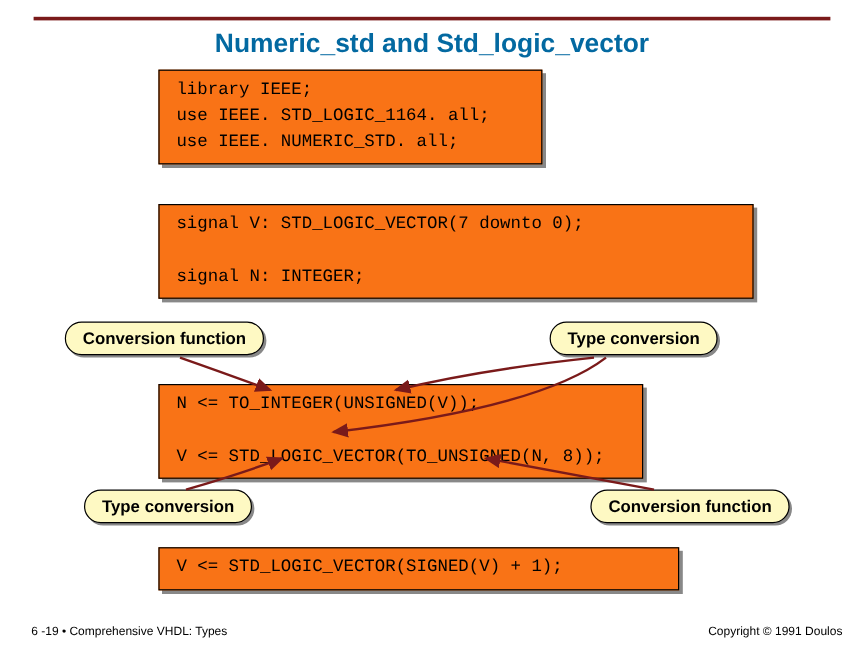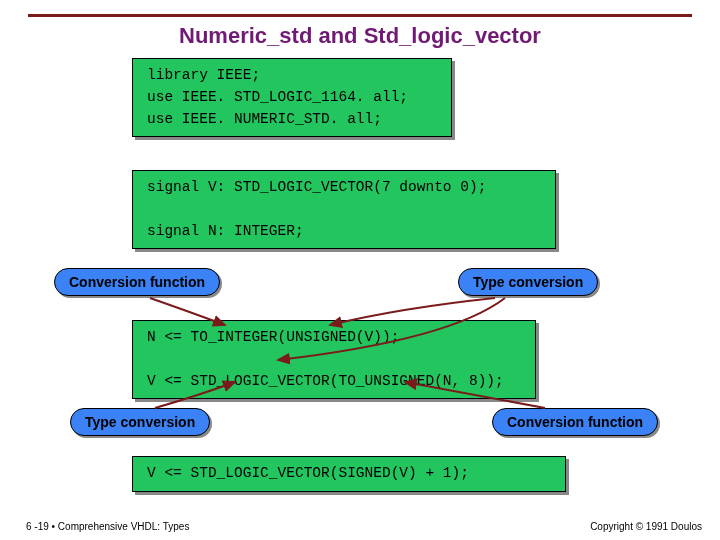--- a/index.html
+++ b/index.html
@@ -12,37 +12,37 @@
     overflow: hidden;
   }
   .rule-top {
     border-top: 3px solid #7a1a1a;
     margin: 14px 28px 0 28px;
   }
   .title {
     text-align: center;
     font-size: 22px;
     font-weight: bold;
-    color: #701a75;
+    color: #0369a1;
     margin: 6px 0 12px 0;
   }
   .code-box {
     position: absolute;
-    background: #22c55e;
+    background: #f97316;
     border: 1px solid #000;
     box-shadow: 3px 3px 0 #888;
     font-family: "Courier New", Courier, monospace;
     font-size: 14.5px;
     line-height: 1.5;
     padding: 6px 14px;
     white-space: pre;
   }
   .label-box {
     position: absolute;
-    background: #3b82f6;
+    background: #fef9c3;
     border: 1px solid #000;
     border-radius: 16px;
     box-shadow: 2px 2px 0 #888;
     font-size: 14px;
     font-weight: bold;
     padding: 5px 14px;
     white-space: nowrap;
   }
   .footer {
     position: absolute;
@@ -62,21 +62,21 @@
 </head>
 <body>
 
 <div class="rule-top"></div>
 <div class="title">Numeric_std and Std_logic_vector</div>
 
 <div class="code-box" style="left:132px; top:58px; width:320px;">library IEEE;
 use IEEE. STD_LOGIC_1164. all;
 use IEEE. NUMERIC_STD. all;</div>
 
-<div class="code-box" style="left:132px; top:170px; width:424px;">signal V: STD_LOGIC_VECTOR(7 downto 0);
+<div class="code-box" style="left:132px; top:170px; width:496px;">signal V: STD_LOGIC_VECTOR(7 downto 0);
 
 signal N: INTEGER;</div>
 
 <div class="label-box" style="left:54px; top:268px;">Conversion function</div>
 <div class="label-box" style="left:458px; top:268px;">Type conversion</div>
 
 <div class="code-box" style="left:132px; top:320px; width:404px;">N &lt;= TO_INTEGER(UNSIGNED(V));
 
 V &lt;= STD_LOGIC_VECTOR(TO_UNSIGNED(N, 8));</div>
 

